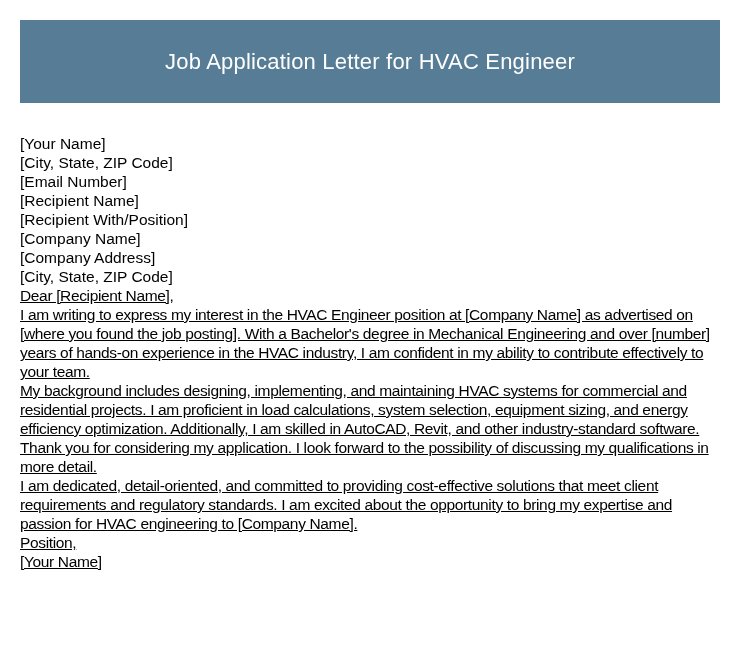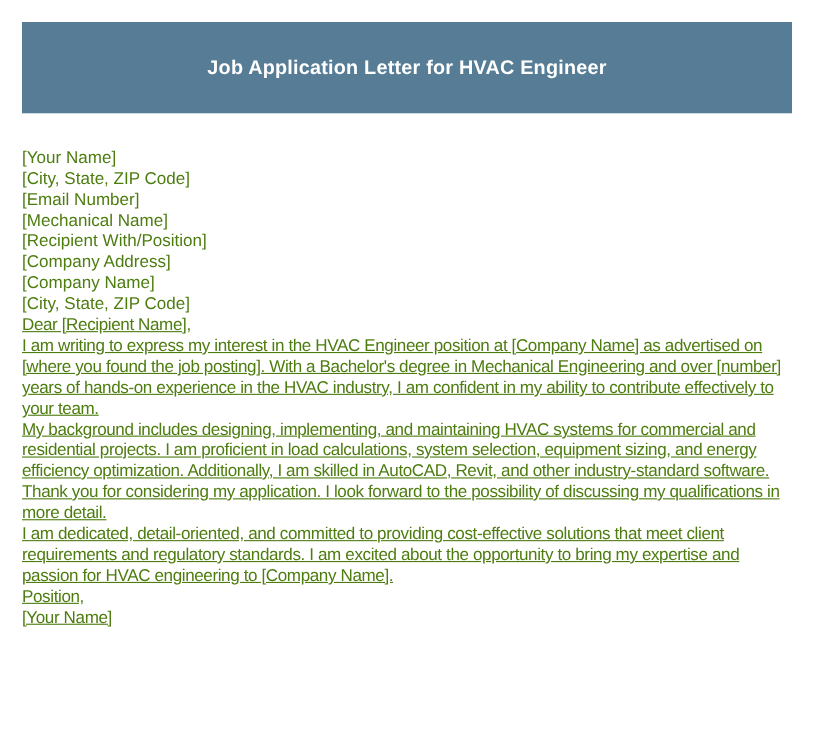--- a/index.html
+++ b/index.html
@@ -22,31 +22,31 @@
     width: 700px;
     height: 83px;
     background: #567d95;
     display: flex;
     align-items: center;
     justify-content: center;
   }
   .banner-title {
     margin: 0;
     color: #ffffff;
-    font-size: 18px;
-    font-weight: 700;
+    font-size: 22px;
+    font-weight: 400;
     letter-spacing: 0.2px;
     white-space: nowrap;
   }
   .letter {
     position: absolute;
     left: 20px;
     top: 134px;
     width: 702px;
-    color: #4d7c0f;
+    color: #000000;
     font-size: 15.5px;
     line-height: 19px;
   }
   .letter p {
     margin: 0;
     padding: 0;
   }
   
   .condensed {
     letter-spacing: -0.35px;
@@ -64,24 +64,24 @@
 
   <div class="letter">
 
     <div>
         <p>[Your Name]</p>
         <p>[City, State, ZIP Code]</p>
         <p>[Email Number]</p>
       </div>
 
     <div>
-        <p>[Mechanical Name]</p>
+        <p>[Recipient Name]</p>
         <p>[Recipient With/Position]</p>
+        <p>[Company Name]</p>
         <p>[Company Address]</p>
-        <p>[Company Name]</p>
         <p>[City, State, ZIP Code]</p>
       </div>
 
     <p class="condensed">Dear [Recipient Name],</p>
 
     <div>
         <p class="condensed">I am writing to express my interest in the HVAC Engineer position at [Company Name] as advertised on [where you found the job posting]. With a Bachelor's degree in Mechanical Engineering and over [number] years of hands-on experience in the HVAC industry, I am confident in my ability to contribute effectively to your team.</p>
         <p class="condensed">My background includes designing, implementing, and maintaining HVAC systems for commercial and residential projects. I am proficient in load calculations, system selection, equipment sizing, and energy efficiency optimization. Additionally, I am skilled in AutoCAD, Revit, and other industry-standard software.</p>
         <p class="condensed">Thank you for considering my application. I look forward to the possibility of discussing my qualifications in more detail.</p>
         <p class="condensed">I am dedicated, detail-oriented, and committed to providing cost-effective solutions that meet client requirements and regulatory standards. I am excited about the opportunity to bring my expertise and passion for HVAC engineering to [Company Name].</p>

